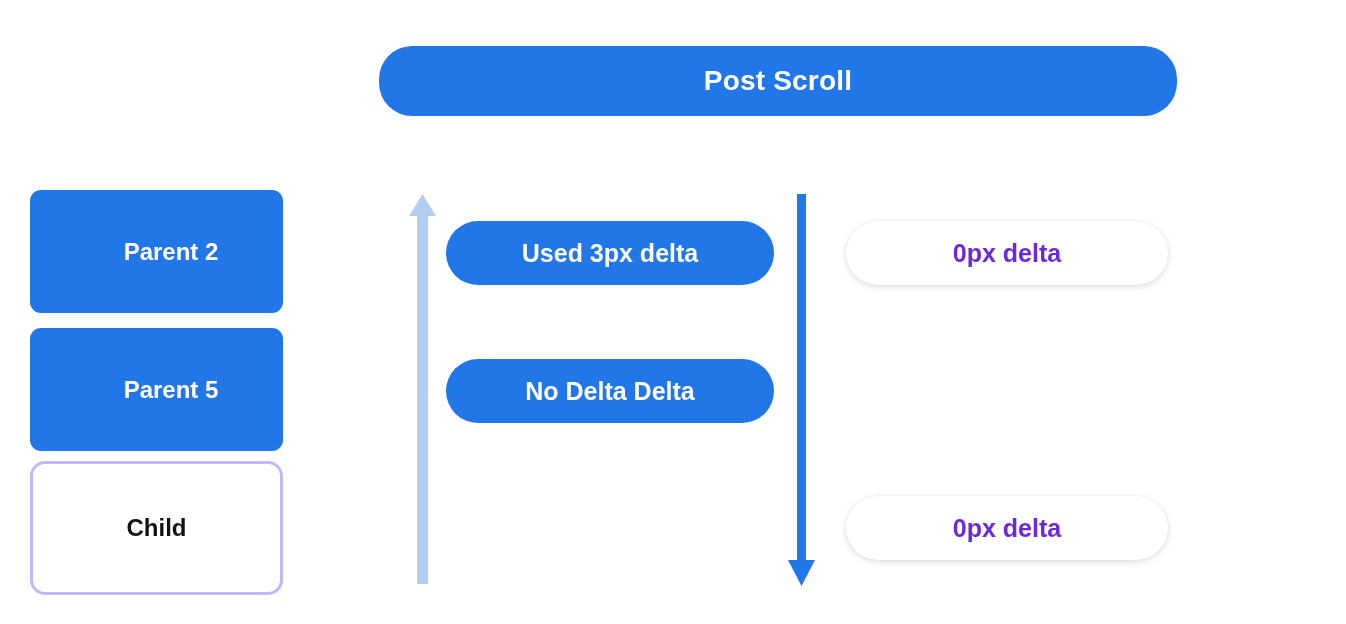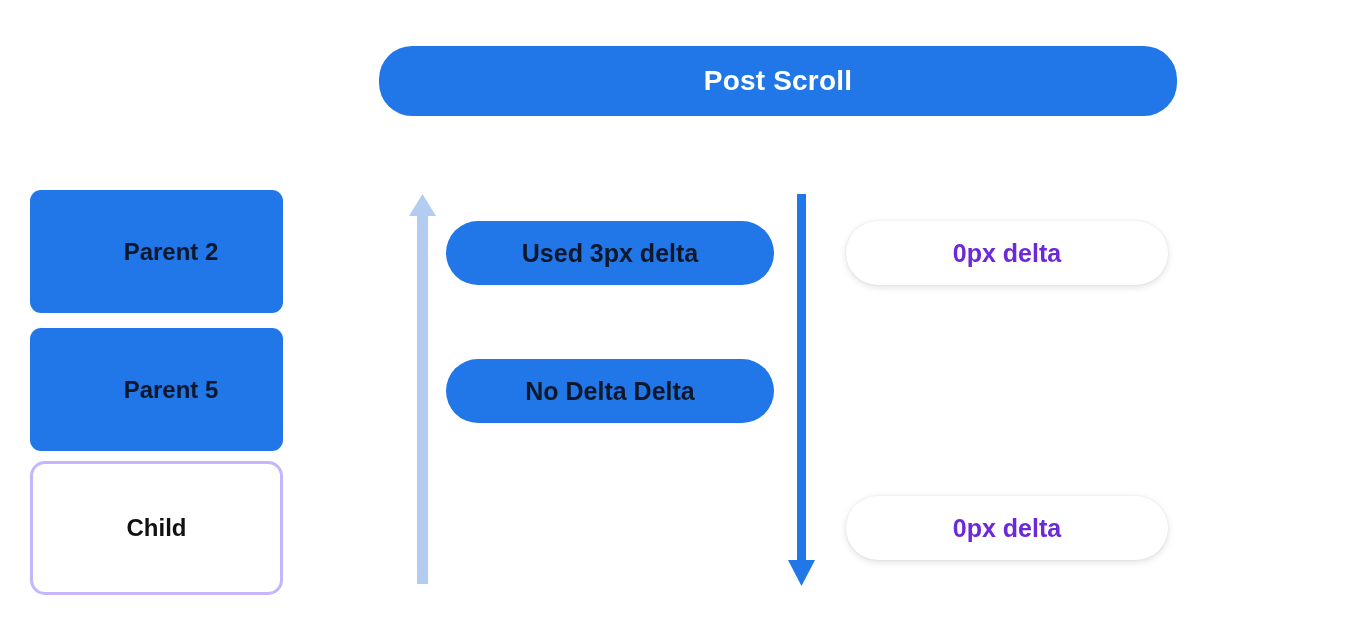--- a/index.html
+++ b/index.html
@@ -51,21 +51,21 @@
   }
   .stack-box .stack-label {
     font-size: 24px;
     font-weight: bold;
     line-height: 1;
   }
   .box-filled {
     background: #2176E8;
     border-radius: 11px;
   }
-  .box-filled .stack-label { color: #0f172a; margin-left: 29px; }
+  .box-filled .stack-label { color: #ffffff; margin-left: 29px; }
   .box-outlined {
     background: #ffffff;
     border: 3px solid #c4b5fd;
     border-radius: 15px;
   }
   .box-outlined .stack-label { color: #111111; font-weight: bold; }
 
   #box-parent2 { top: 190px;  height: 123px; }
   #box-parent1 { top: 328px;  height: 123px; }
   #box-child   { top: 461px;  height: 134px; }
@@ -81,21 +81,21 @@
     left: 446px;
     width: 328px;
     height: 64px;
     background: #2176E8;
     border-radius: 32px;
     display: flex;
     align-items: center;
     justify-content: center;
   }
   .pill-blue .pill-label {
-    color: #0f172a;
+    color: #ffffff;
     font-size: 25px;
     font-weight: bold;
     line-height: 1;
   }
   #pill-used-3px  { top: 221px; }
   #pill-no-delta  { top: 359px; }
 
   
   .pill-white {
     position: absolute;

